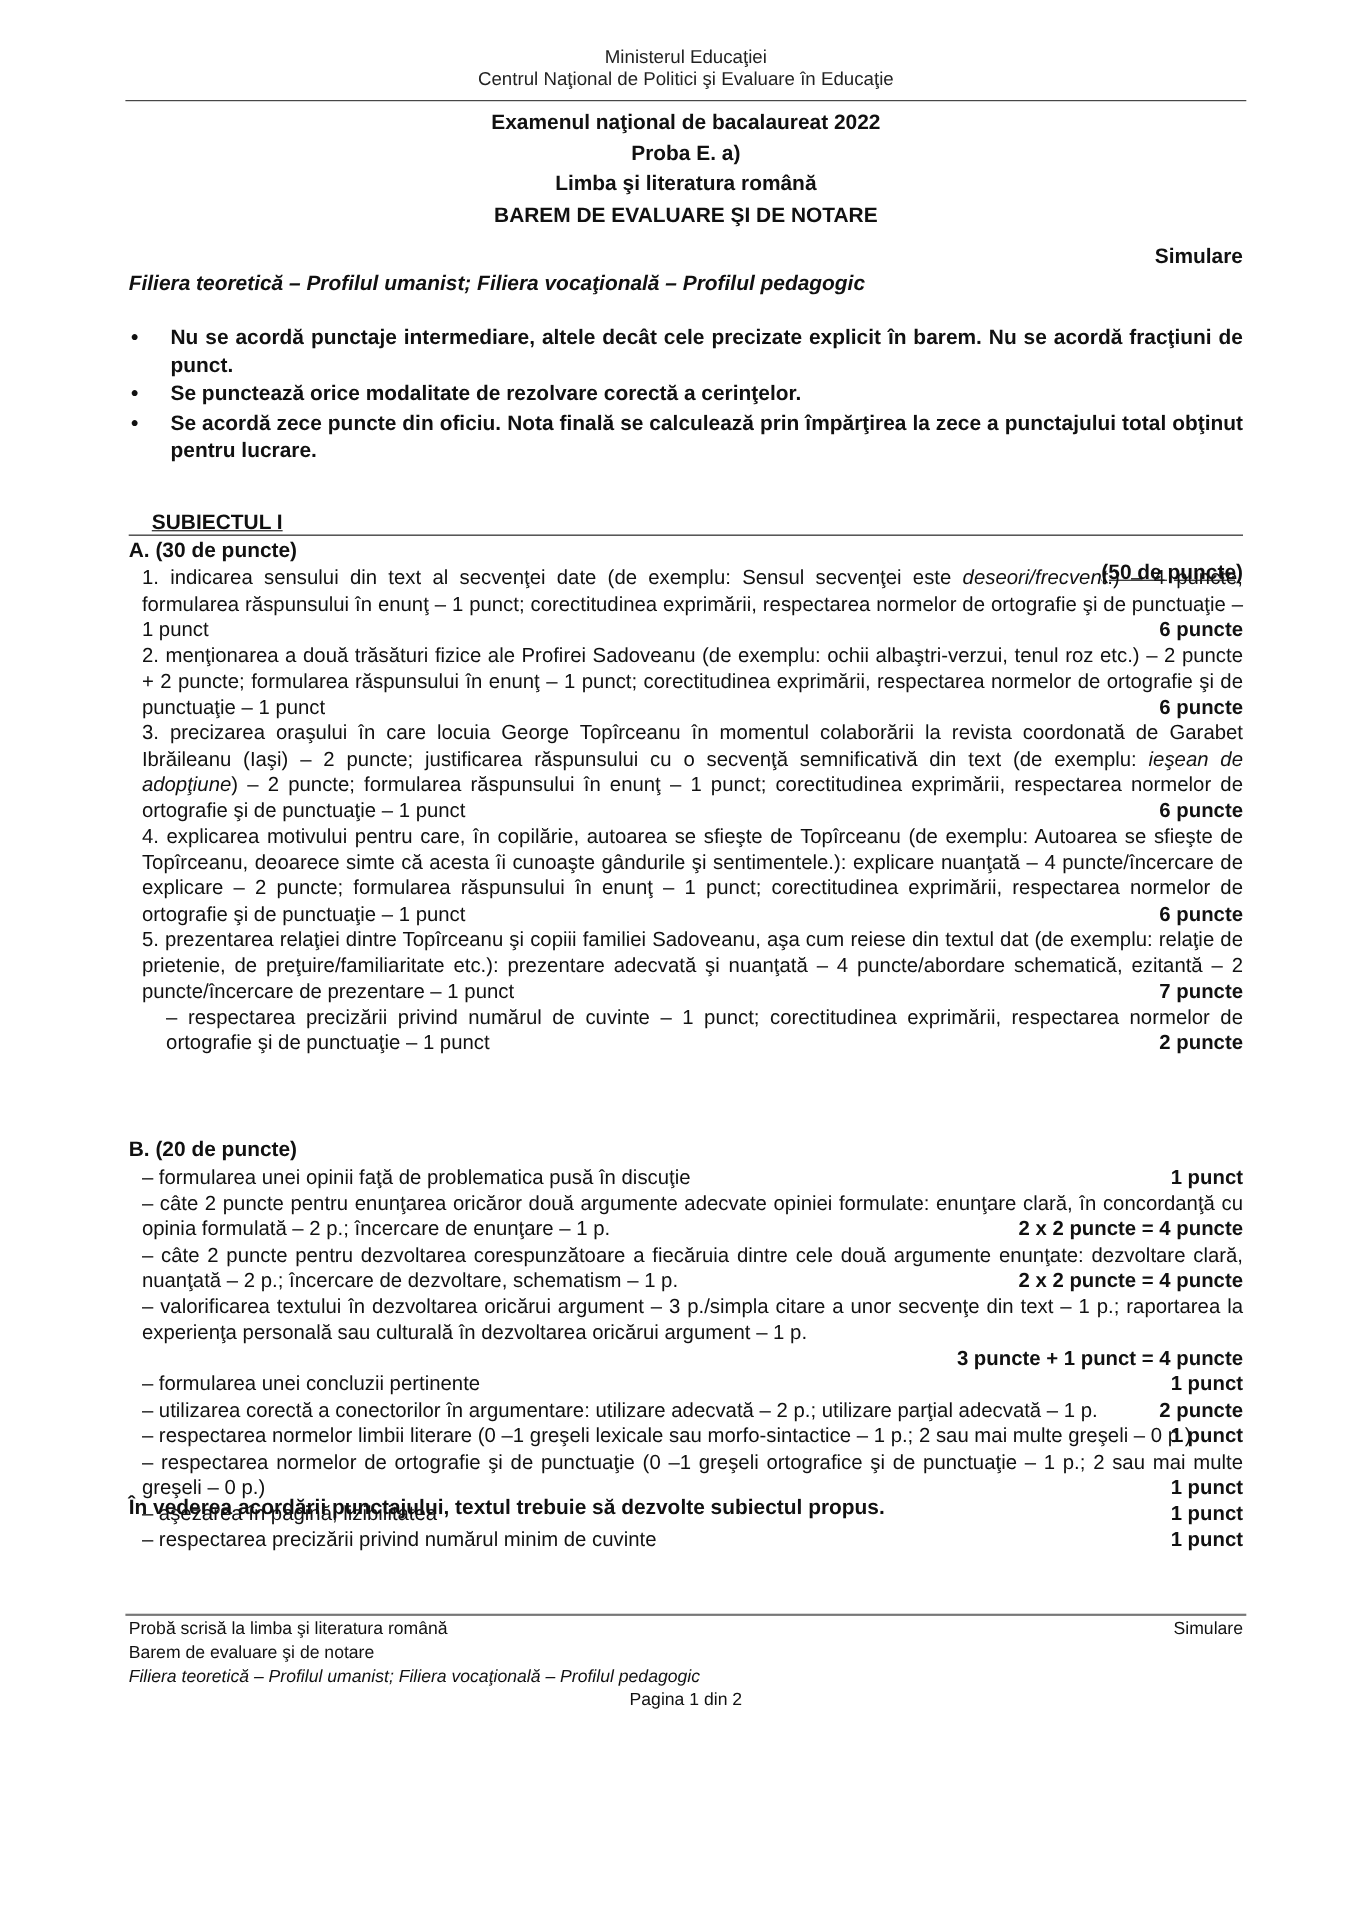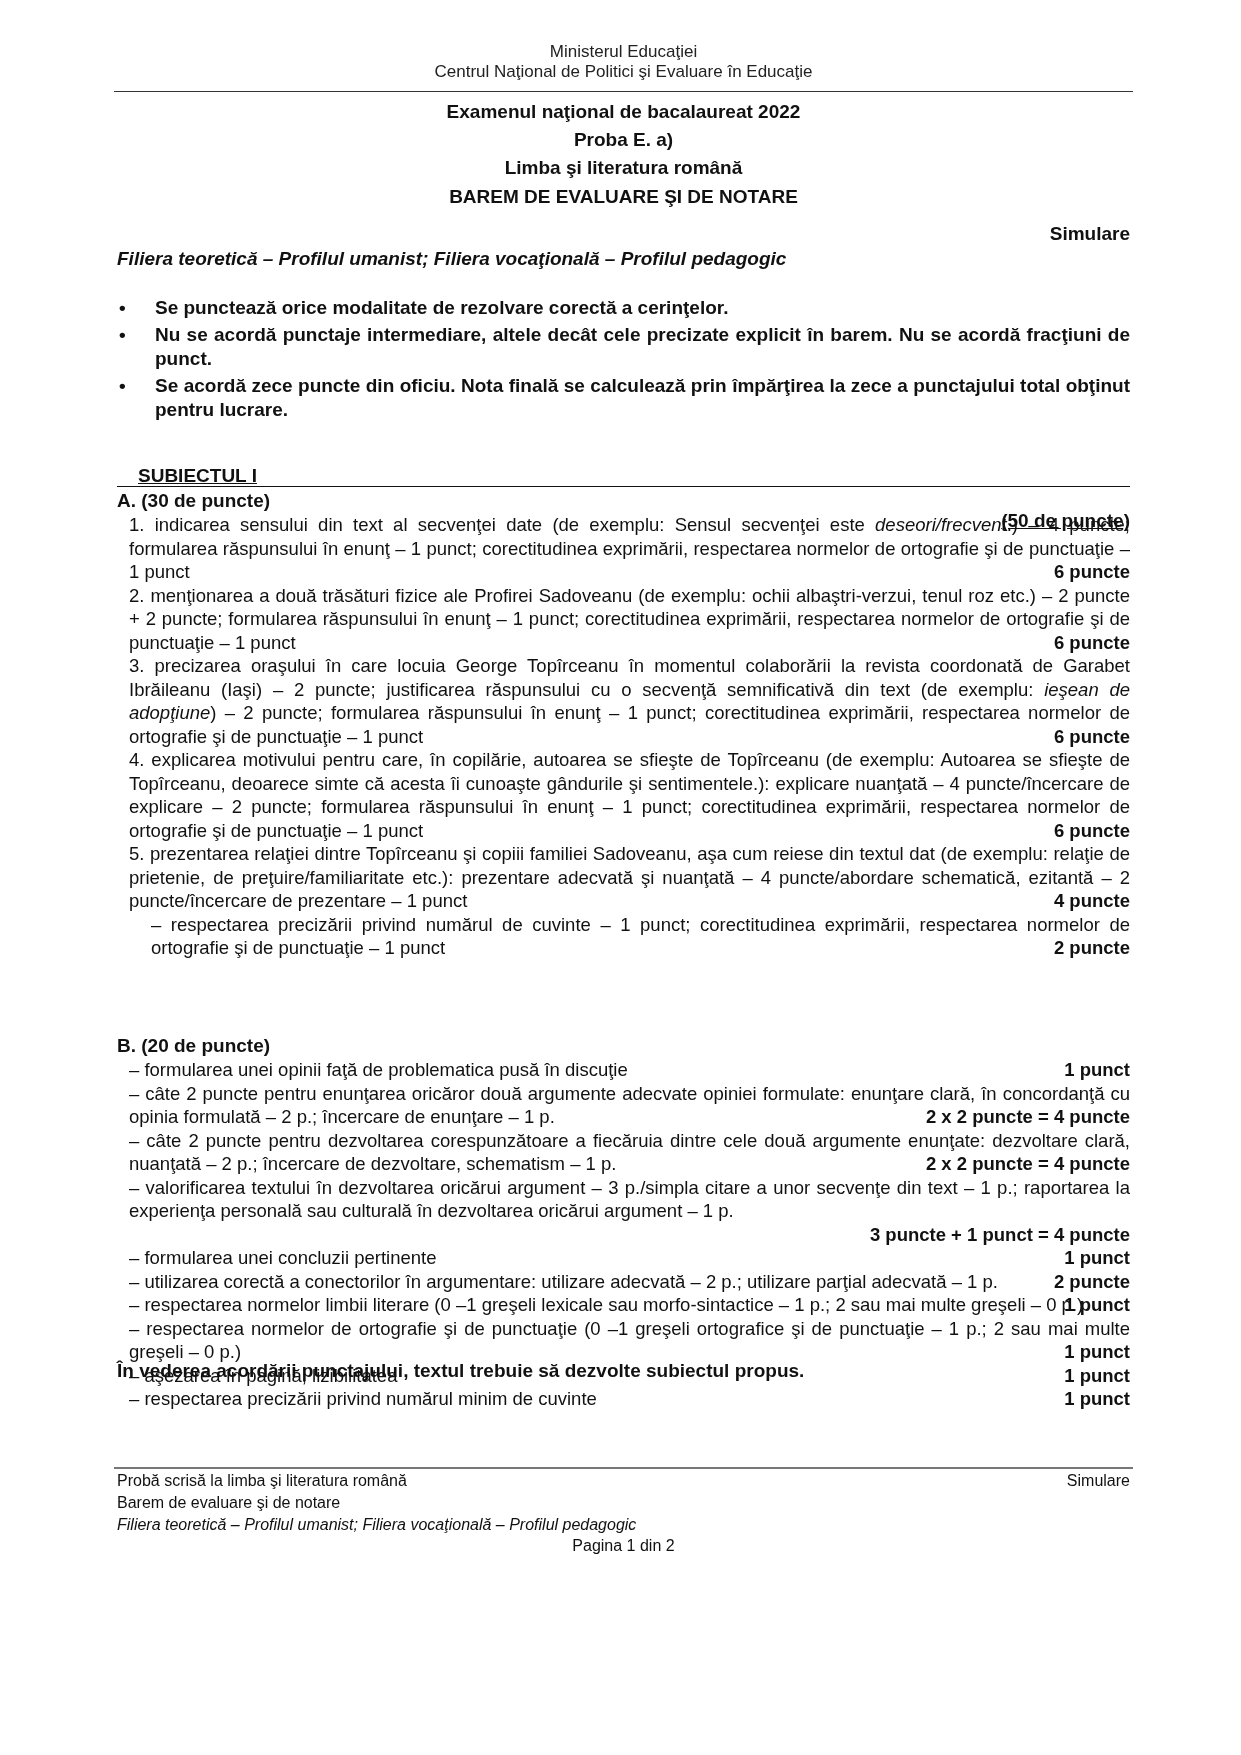--- a/index.html
+++ b/index.html
@@ -41,22 +41,22 @@
   <div class="rule" style="top:91px;"></div>
 
   <div class="title" style="top:100px;">Examenul naţional de bacalaureat 2022</div>
   <div class="title" style="top:128px;">Proba E. a)</div>
   <div class="title" style="top:156px;">Limba şi literatura română</div>
   <div class="title" style="top:185px;">BAREM DE EVALUARE ŞI DE NOTARE</div>
   <div class="simulare" style="top:223px;">Simulare</div>
   <div class="filiera" style="top:248px;">Filiera teoretică – Profilul umanist; Filiera vocaţională – Profilul pedagogic</div>
 
   <ul class="rules">
+    <li>Nu se acordă punctaje intermediare, altele decât cele precizate explicit în barem. Nu se acordă fracţiuni de punct.</li>
     <li>Se punctează orice modalitate de rezolvare corectă a cerinţelor.</li>
-    <li>Nu se acordă punctaje intermediare, altele decât cele precizate explicit în barem. Nu se acordă fracţiuni de punct.</li>
     <li>Se acordă zece puncte din oficiu. Nota finală se calculează prin împărţirea la zece a punctajului total obţinut pentru lucrare.</li>
   </ul>
 
   <div class="subj">
     <span class="l">SUBIECTUL I</span>
     <span class="r">(50 de puncte)</span>
   </div>
 
   <div class="sec" style="top:489px;">A. (30 de puncte)</div>
 
@@ -72,21 +72,21 @@
     <div class="row last">
       <p><span>3. precizarea oraşului în care locuia George Topîrceanu în momentul colaborării la revista coordonată de Garabet Ibrăileanu (Iaşi) – 2 puncte; justificarea răspunsului cu o secvenţă semnificativă din text (de exemplu: </span><i>ieşean de adopţiune</i><span>) – 2 puncte; formularea răspunsului în enunţ –  1 punct; corectitudinea exprimării, respectarea normelor de ortografie şi de punctuaţie – 1 punct</span></p>
       <span class="pts">6 puncte</span>
     </div>
     <div class="row last">
       <p><span>4. explicarea motivului pentru care, în copilărie, autoarea se sfieşte de Topîrceanu (de exemplu: Autoarea se sfieşte de Topîrceanu, deoarece simte că acesta îi cunoaşte gândurile şi sentimentele.): explicare nuanţată – 4 puncte/încercare de explicare – 2 puncte; formularea răspunsului în enunţ – 1 punct; corectitudinea exprimării, respectarea normelor de ortografie şi de punctuaţie – 1 punct</span></p>
       <span class="pts">6 puncte</span>
     </div>
     <div class="row last">
       <p><span>5. prezentarea relaţiei dintre Topîrceanu şi copiii familiei Sadoveanu, aşa cum reiese din textul dat (de exemplu: relaţie de prietenie, de preţuire/familiaritate etc.): prezentare adecvată şi nuanţată – 4 puncte/abordare schematică, ezitantă – 2 puncte/încercare de prezentare – 1 punct</span></p>
-      <span class="pts">4 puncte</span>
+      <span class="pts">7 puncte</span>
     </div>
     <div class="row last">
       <p class="indent"><span>– respectarea precizării privind numărul de cuvinte – 1 punct; corectitudinea exprimării, respectarea normelor de ortografie şi de punctuaţie – 1 punct</span></p>
       <span class="pts">2 puncte</span>
     </div>
   </div>
 
   <div class="sec" style="top:1034px;">B. (20 de puncte)</div>
 
   <div class="body" style="top:1058px;">

